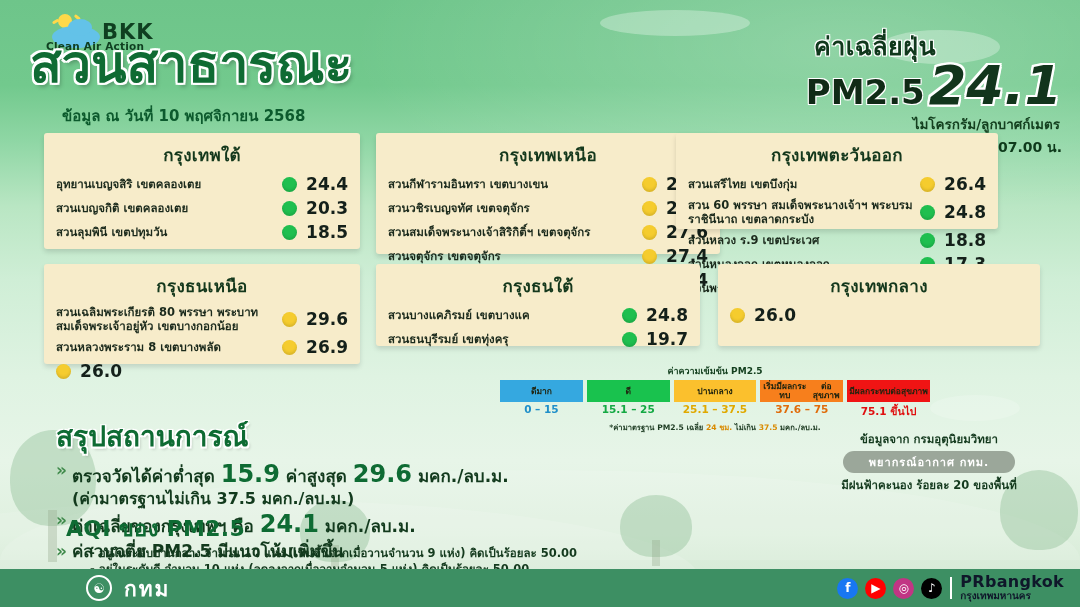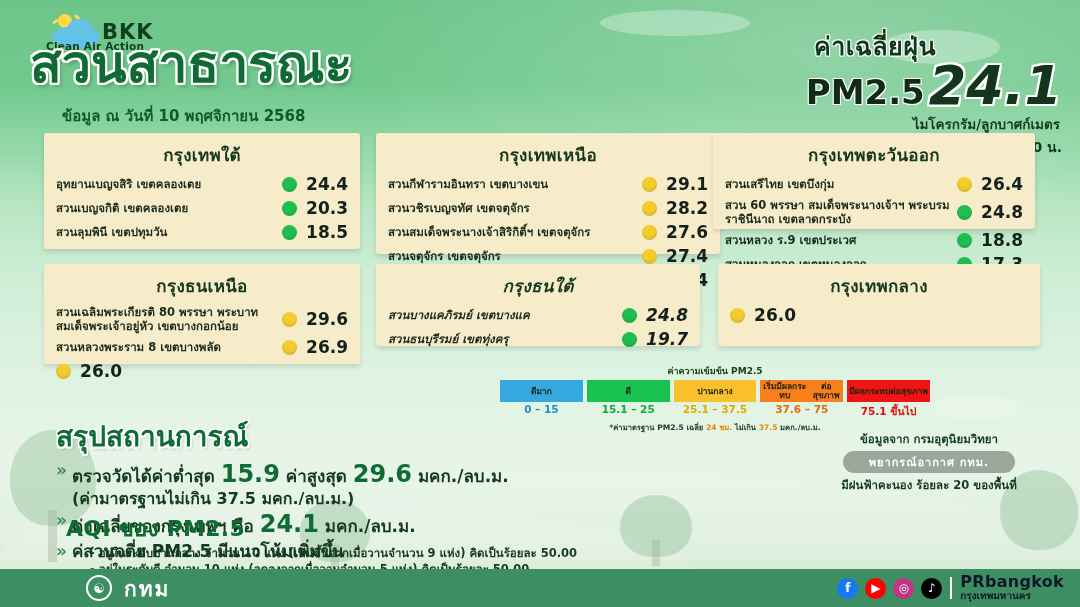--- a/index.html
+++ b/index.html
@@ -255,21 +255,21 @@
         <div class="row-name">สวนจตุจักร เขตจตุจักร</div>
         <div class="dot" style="background: rgb(245, 204, 46);"></div>
         <div class="val">27.4</div>
       </div>
       <div class="row">
         <div class="row-name">สวนรมณีย์ทุ่งสีกัน เขตดอนเมือง</div>
         <div class="dot" style="background: rgb(31, 191, 79);"></div>
         <div class="val">23.4</div>
       </div>
     </div>
-  <div class="card" id="card2" style="left:713px;top:133px;width:322px;height:96px;">
+  <div class="card" id="card2" style="left:676px;top:133px;width:322px;height:96px;">
       <div class="card-title">กรุงเทพตะวันออก</div>
       <div class="row">
         <div class="row-name">สวนเสรีไทย เขตบึงกุ่ม</div>
         <div class="dot" style="background: rgb(245, 204, 46);"></div>
         <div class="val">26.4</div>
       </div>
       <div class="row">
         <div class="row-name">สวน 60 พรรษา สมเด็จพระนางเจ้าฯ พระบรมราชินีนาถ เขตลาดกระบัง</div>
         <div class="dot" style="background: rgb(31, 191, 79);"></div>
         <div class="val">24.8</div>
@@ -300,21 +300,21 @@
       <div class="row">
         <div class="row-name">สวนหลวงพระราม 8 เขตบางพลัด</div>
         <div class="dot" style="background: rgb(245, 204, 46);"></div>
         <div class="val">26.9</div>
       </div>
       <div class="row">
         <div class="dot" style="background: rgb(245, 204, 46);"></div>
         <div class="val">26.0</div>
       </div>
     </div>
-  <div class="card" id="card4" style="left:376px;top:264px;width:324px;height:82px;font-style:italic;">
+  <div class="card" id="card4" style="left:376px;top:264px;width:324px;height:82px;">
       <div class="card-title">กรุงธนใต้</div>
       <div class="row">
         <div class="row-name">สวนบางแคภิรมย์ เขตบางแค</div>
         <div class="dot" style="background: rgb(31, 191, 79);"></div>
         <div class="val">24.8</div>
       </div>
       <div class="row">
         <div class="row-name">สวนธนบุรีรมย์ เขตทุ่งครุ</div>
         <div class="dot" style="background: rgb(31, 191, 79);"></div>
         <div class="val">19.7</div>

